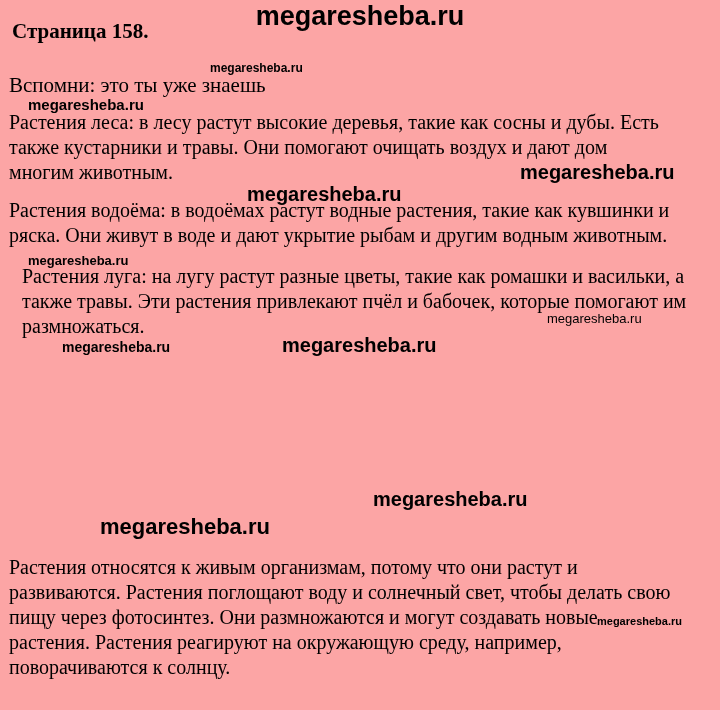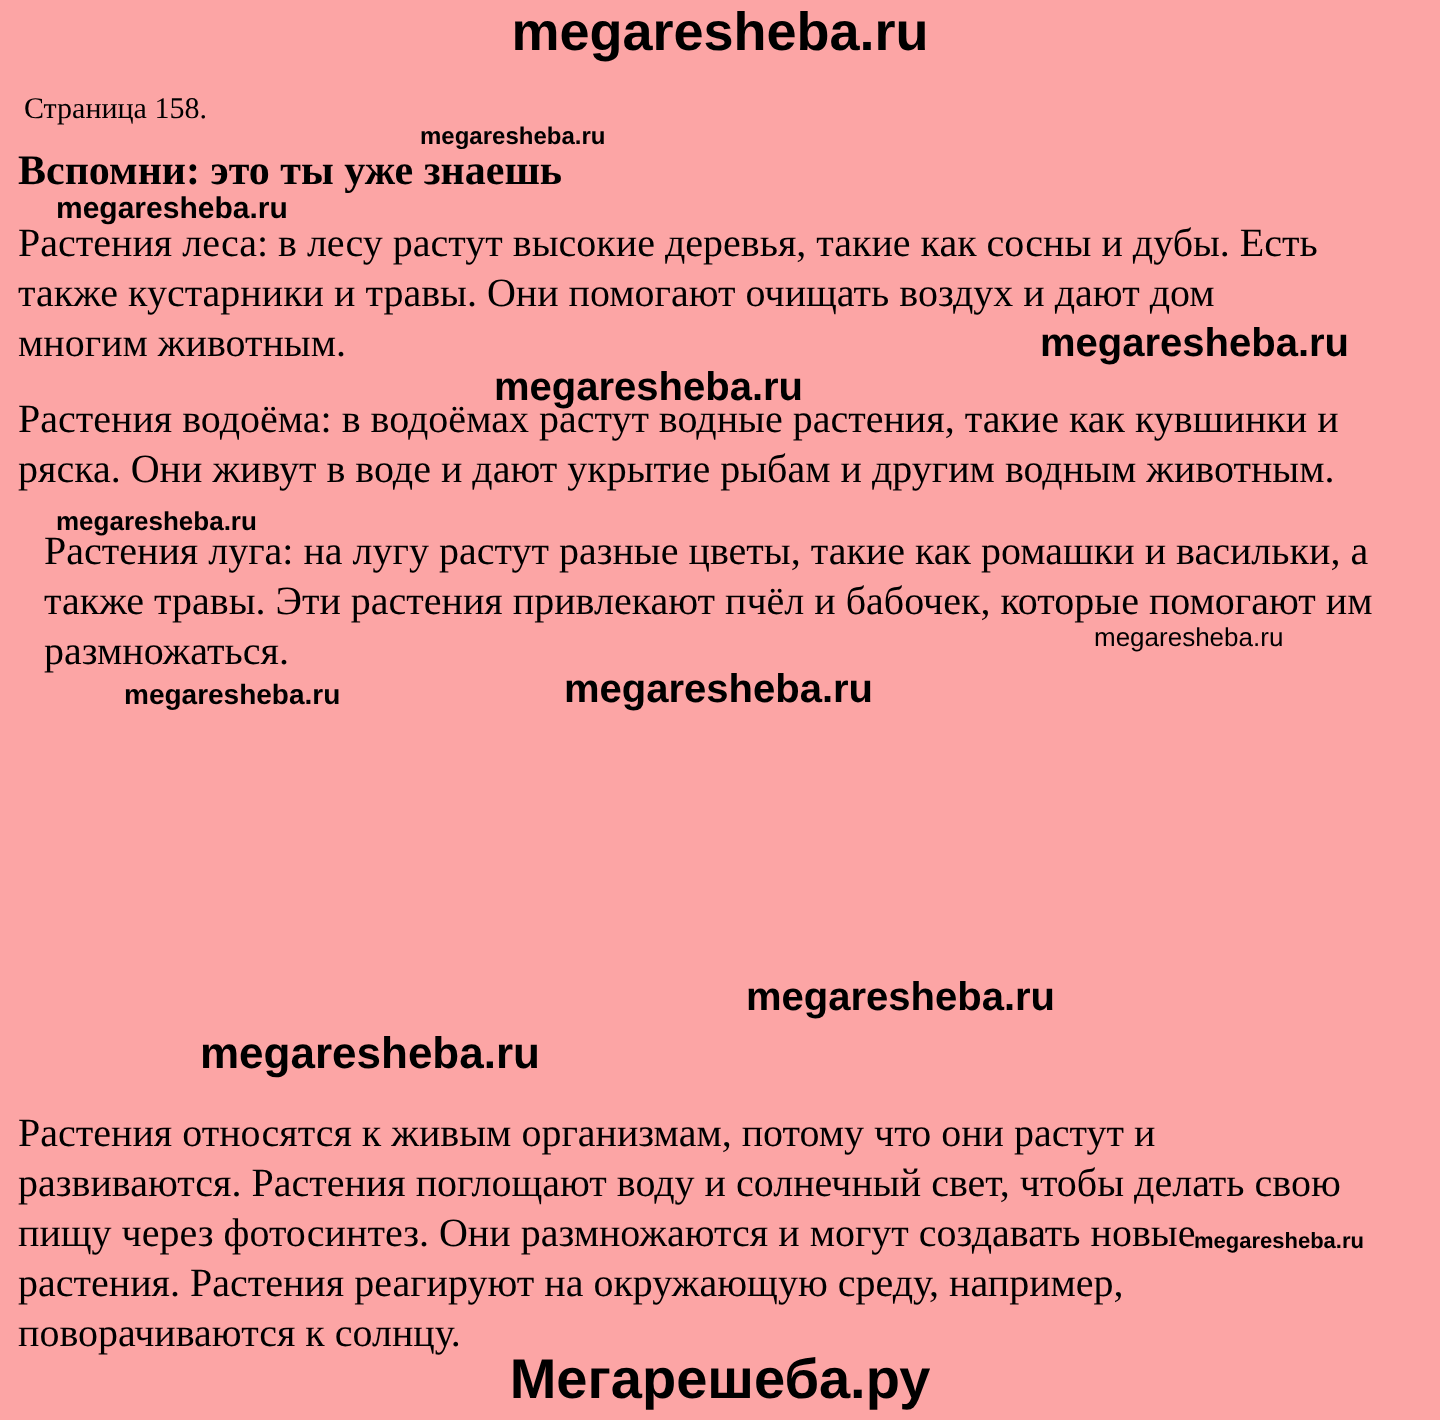--- a/index.html
+++ b/index.html
@@ -15,30 +15,30 @@
     position: absolute;
     top: 1px; left: 0;
     width: 100%;
     text-align: center;
     font-family: "Liberation Sans", sans-serif;
     font-weight: bold;
     font-size: 27px;
   }
   .h-page {
     position: absolute;
-    top: 47px; left: 12px;
+    top: 19px; left: 12px;
     font-family: "Liberation Serif", serif;
-    font-weight: normal;
-    font-size: 15px;
+    font-weight: bold;
+    font-size: 21px;
   }
   .h-section {
     position: absolute;
     top: 73px; left: 9px;
     font-family: "Liberation Serif", serif;
-    font-weight: bold;
+    font-weight: normal;
     font-size: 21px;
   }
   .para {
     position: absolute;
     left: 9px;
     width: 710px;
     font-family: "Liberation Serif", serif;
     font-size: 20px;
     line-height: 25px;
     white-space: pre-line;
@@ -118,15 +118,14 @@
   <div class="wm wm-10">megaresheba.ru</div>
 
   <div class="para p6">Растения относятся к живым организмам, потому что они растут и
 развиваются. Растения поглощают воду и солнечный свет, чтобы делать свою
 пищу через фотосинтез. Они размножаются и могут создавать новые
 растения. Растения реагируют на окружающую среду, например,
 поворачиваются к солнцу.</div>
 
   <div class="wm wm-11">megaresheba.ru</div>
 
-  <div class="brand">Мегарешеба.ру</div>
 
 </div>
 
 </body></html>

